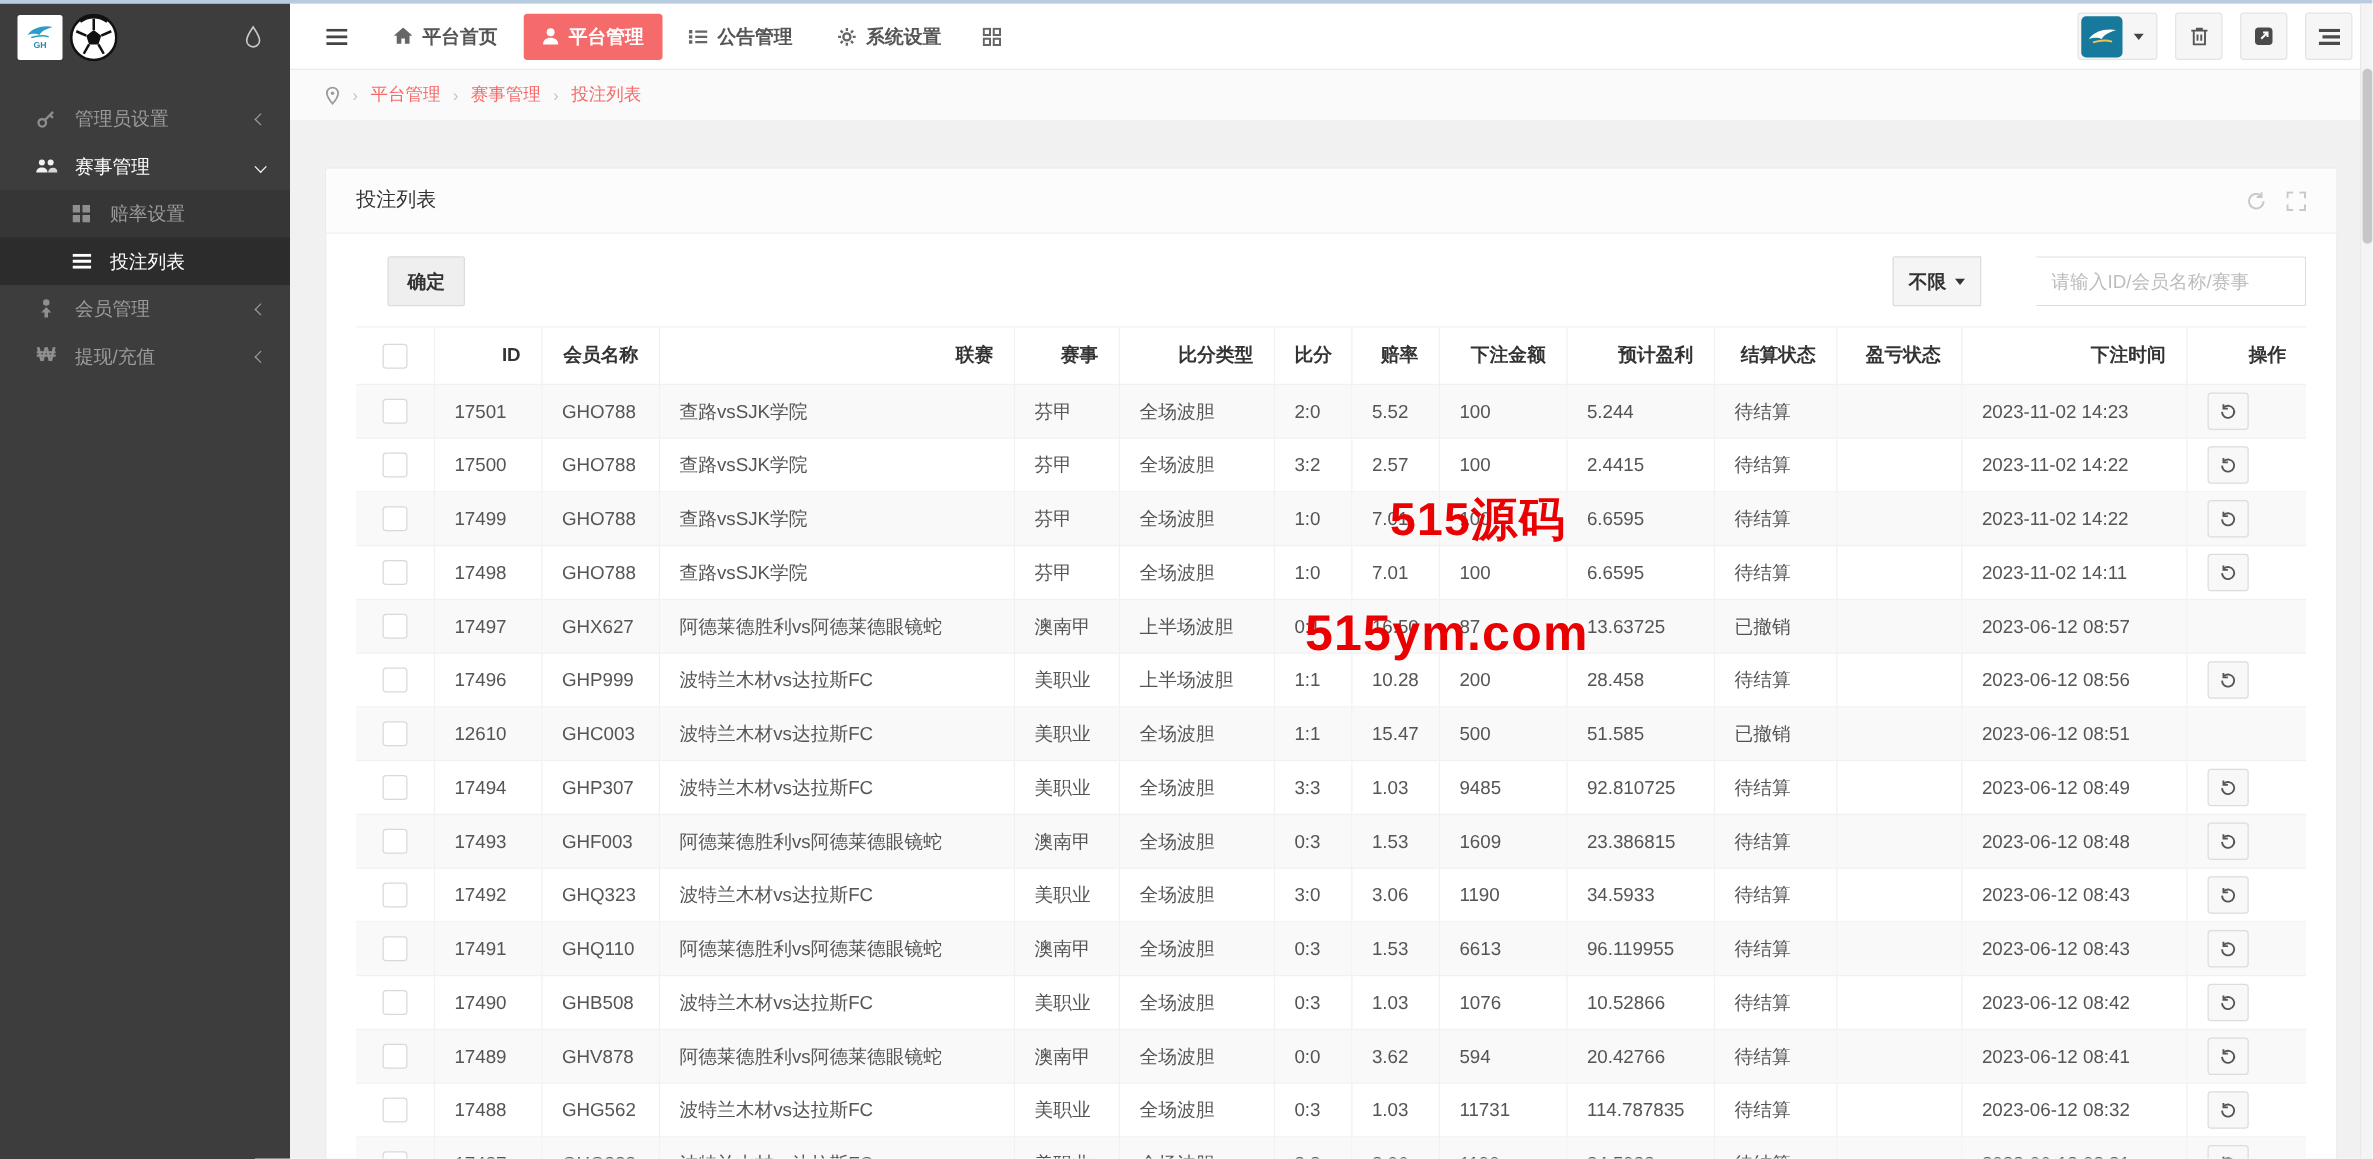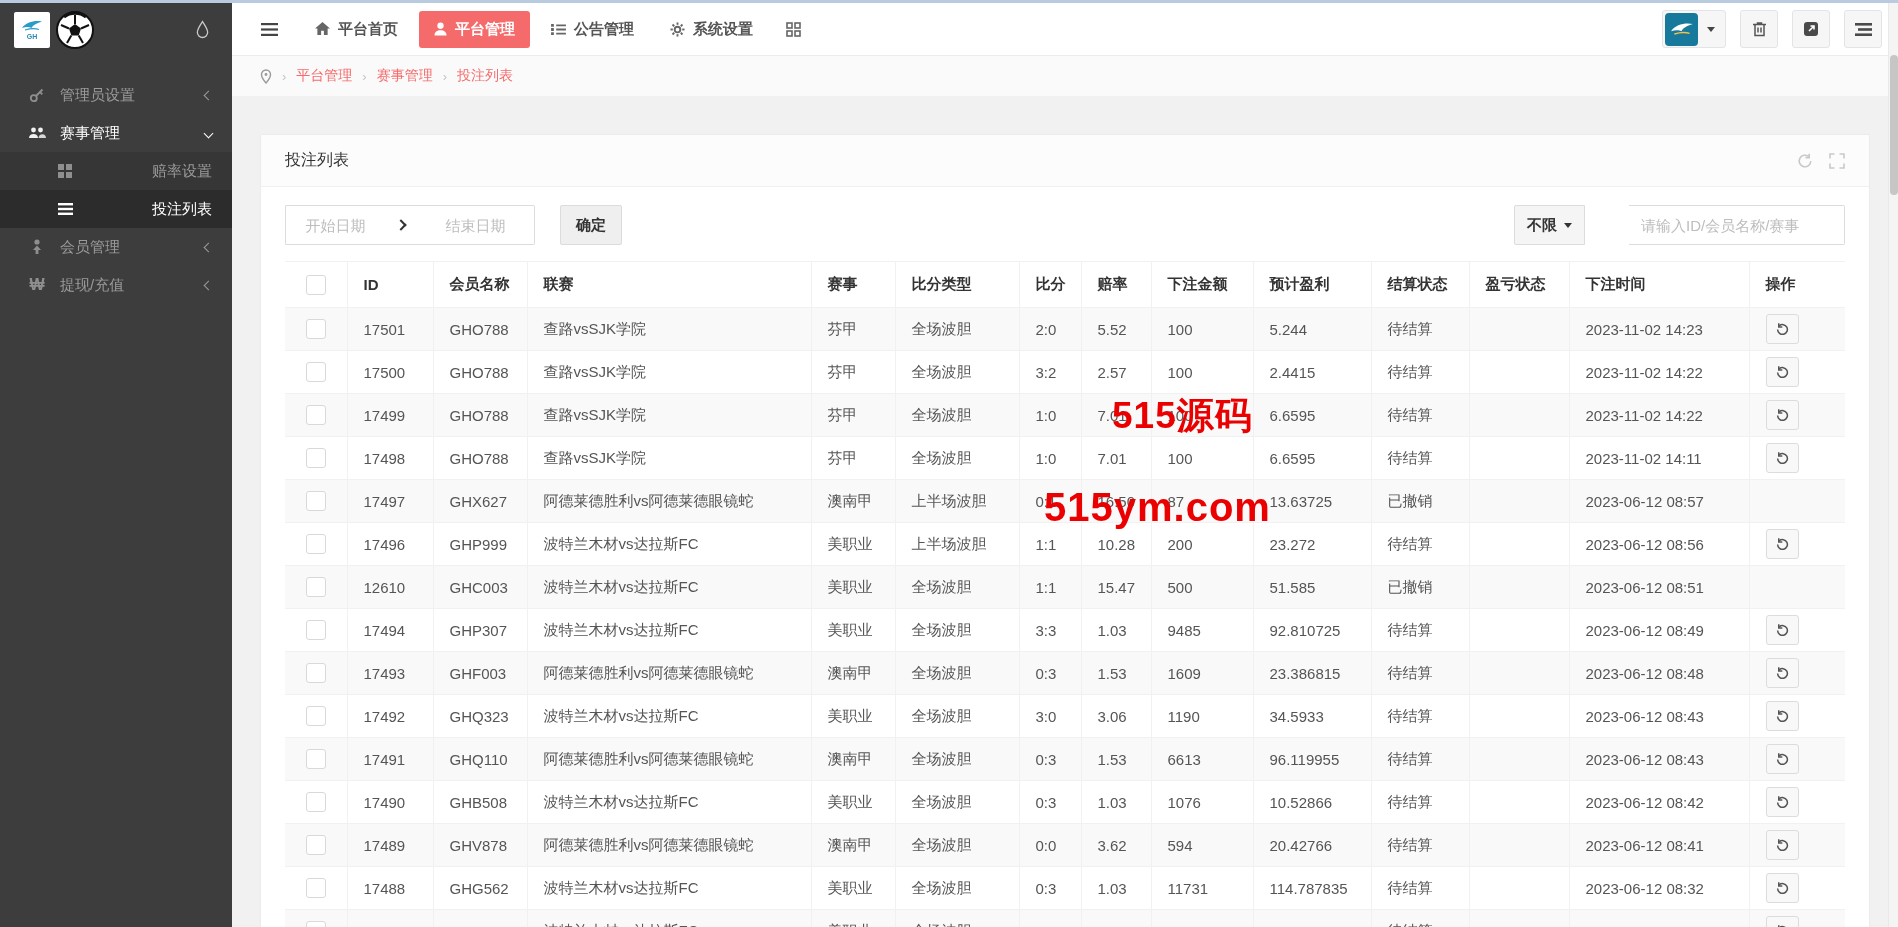--- a/index.html
+++ b/index.html
@@ -17,21 +17,21 @@
   .logo-box .gh { font-size:7px; color:#2a86b4; font-weight:700; line-height:1; }
   .ball { margin-left:6px; }
   .drop-icon { margin-left:auto; color:#c9c9c9; }
   .menu { padding-top:20px; }
   .menu-item { height:38px; display:flex; align-items:center; padding:0 20px 0 28px; color:#9b9b9b; cursor:pointer; }
   .menu-item .mi-ico { width:18px; margin-right:14px; display:flex; justify-content:center; color:#8f8f8f; }
   .menu-item .mi-label { flex:1; font-size:15px; }
   .menu-item.open { color:#fff; }
   .menu-item.open .mi-ico { color:#f1f1f1; }
   .submenu { background:#363636; }
-  .submenu .menu-item { padding-left:56px;text-align:right; }
+  .submenu .menu-item { padding-left:56px; }
   .submenu .menu-item.active { background:#2c2c2c; color:#fff; }
   .submenu .menu-item.active .mi-ico { color:#fff; }
   .chev { display:inline-block; width:7px; height:7px; border-right:1.5px solid currentColor; border-bottom:1.5px solid currentColor; }
   .chev.left { transform:rotate(135deg); }
   .chev.down { transform:rotate(45deg); }
   .chev.right { transform:rotate(-45deg); }
   .won { font-size:16px; font-weight:700; }
 
   
   .main { flex:1; display:flex; flex-direction:column; position:relative; min-width:0; }
@@ -74,21 +74,21 @@
   .dt-sep .chev { width:8px; height:8px; border-width:2px; }
   .btn-confirm { height:40px; padding:0 15px; margin-left:25px; background:#efefef; border:1px solid #dcdcdc; border-radius:2px; font-size:15px; font-weight:700; color:#333; cursor:pointer; font-family:inherit; }
   .search-group { margin-left:auto; display:flex;gap:44px; }
   .btn-filter { height:40px; padding:0 12px; background:#f5f5f5; border:1px solid #dcdcdc; border-radius:2px 0 0 2px; display:flex; align-items:center; gap:7px; font-size:15px; font-weight:700; color:#333; cursor:pointer; font-family:inherit; }
   .btn-filter .caret { border-top-color:#333; }
   .inp.search { width:216px; border-left:none; border-radius:0 2px 2px 0; }
 
   
   table { width:100%; border-collapse:collapse; table-layout:fixed; }
   th, td { border:1px solid #f1f1f1; height:46px; padding:0 16px; text-align:left; font-size:15px; overflow:hidden; white-space:nowrap; }
-  th { color:#333; font-weight:700; background:#fff; }
+  th { color:#333; font-weight:700; background:#fff;text-align:right; }
   td { color:#555; height:43px; }
   th:first-child, td:first-child { border-left:none; }
   th:last-child, td:last-child { border-right:none; }
   tbody tr:nth-child(odd) td { background:#f9f9f9; }
   .cb { width:20px; height:20px; border:1px solid #d9d9d9; border-radius:3px; background:#fff; display:inline-block; vertical-align:middle; cursor:pointer; }
   td.c-check, th.c-check { text-align:center; padding:0; }
   .act-btn { width:33px; height:30px; border:1px solid #dcdcdc; background:#f8f8f8; border-radius:3px; display:inline-flex; align-items:center; justify-content:center; cursor:pointer; }
 
   
   .wm { position:absolute; color:#ea0000; font-weight:700; z-index:50; pointer-events:none; letter-spacing:1px; }
@@ -339,27 +339,20 @@
             <span>
               <svg width="16" height="16" viewBox="0 0 16 16">
                   <path d="M1 5.5 V1 h4.5 M10.5 1 H15 v4.5 M15 10.5 V15 h-4.5 M5.5 15 H1 v-4.5" fill="none" stroke="currentColor" stroke-width="1.6"></path>
                 </svg>
             </span>
           </div>
         </div>
 
         <div class="card-body">
           <div class="toolbar">
-            <div class="dt-group">
-              <input class="inp start" placeholder="开始日期" style="">
-              <span class="dt-sep">
-                  <span class="chev right"></span>
-                </span>
-              <input class="inp end" placeholder="结束日期" style="">
-            </div>
             <button class="btn-confirm">确定</button>
 
             <div class="search-group">
               <button class="btn-filter">
                 <span>不限</span>
                 <span class="caret"></span>
               </button>
               <input class="inp search" placeholder="请输入ID/会员名称/赛事" style="">
             </div>
           </div>
@@ -511,21 +504,21 @@
                 <tr>
                   <td class="c-check"><span class="cb"></span></td>
                   <td>17496</td>
                   <td>GHP999</td>
                   <td>波特兰木材vs达拉斯FC</td>
                   <td>美职业</td>
                   <td>上半场波胆</td>
                   <td>1:1</td>
                   <td>10.28</td>
                   <td>200</td>
-                  <td>23.272</td>
+                  <td>28.458</td>
                   <td>待结算</td>
                   <td></td>
                   <td>2023-06-12 08:56</td>
                   <td><span class="act-btn">
                       <span>
                         <svg width="15" height="15" viewBox="0 0 16 16">
                           <path d="M2.8 8 a5.2 5.2 0 1 0 1.7-3.9" fill="none" stroke="#555" stroke-width="1.6"></path>
                           <path d="M4 1.4 V5.2 H7.8" fill="none" stroke="#555" stroke-width="1.6"></path>
                         </svg>
                       </span>

